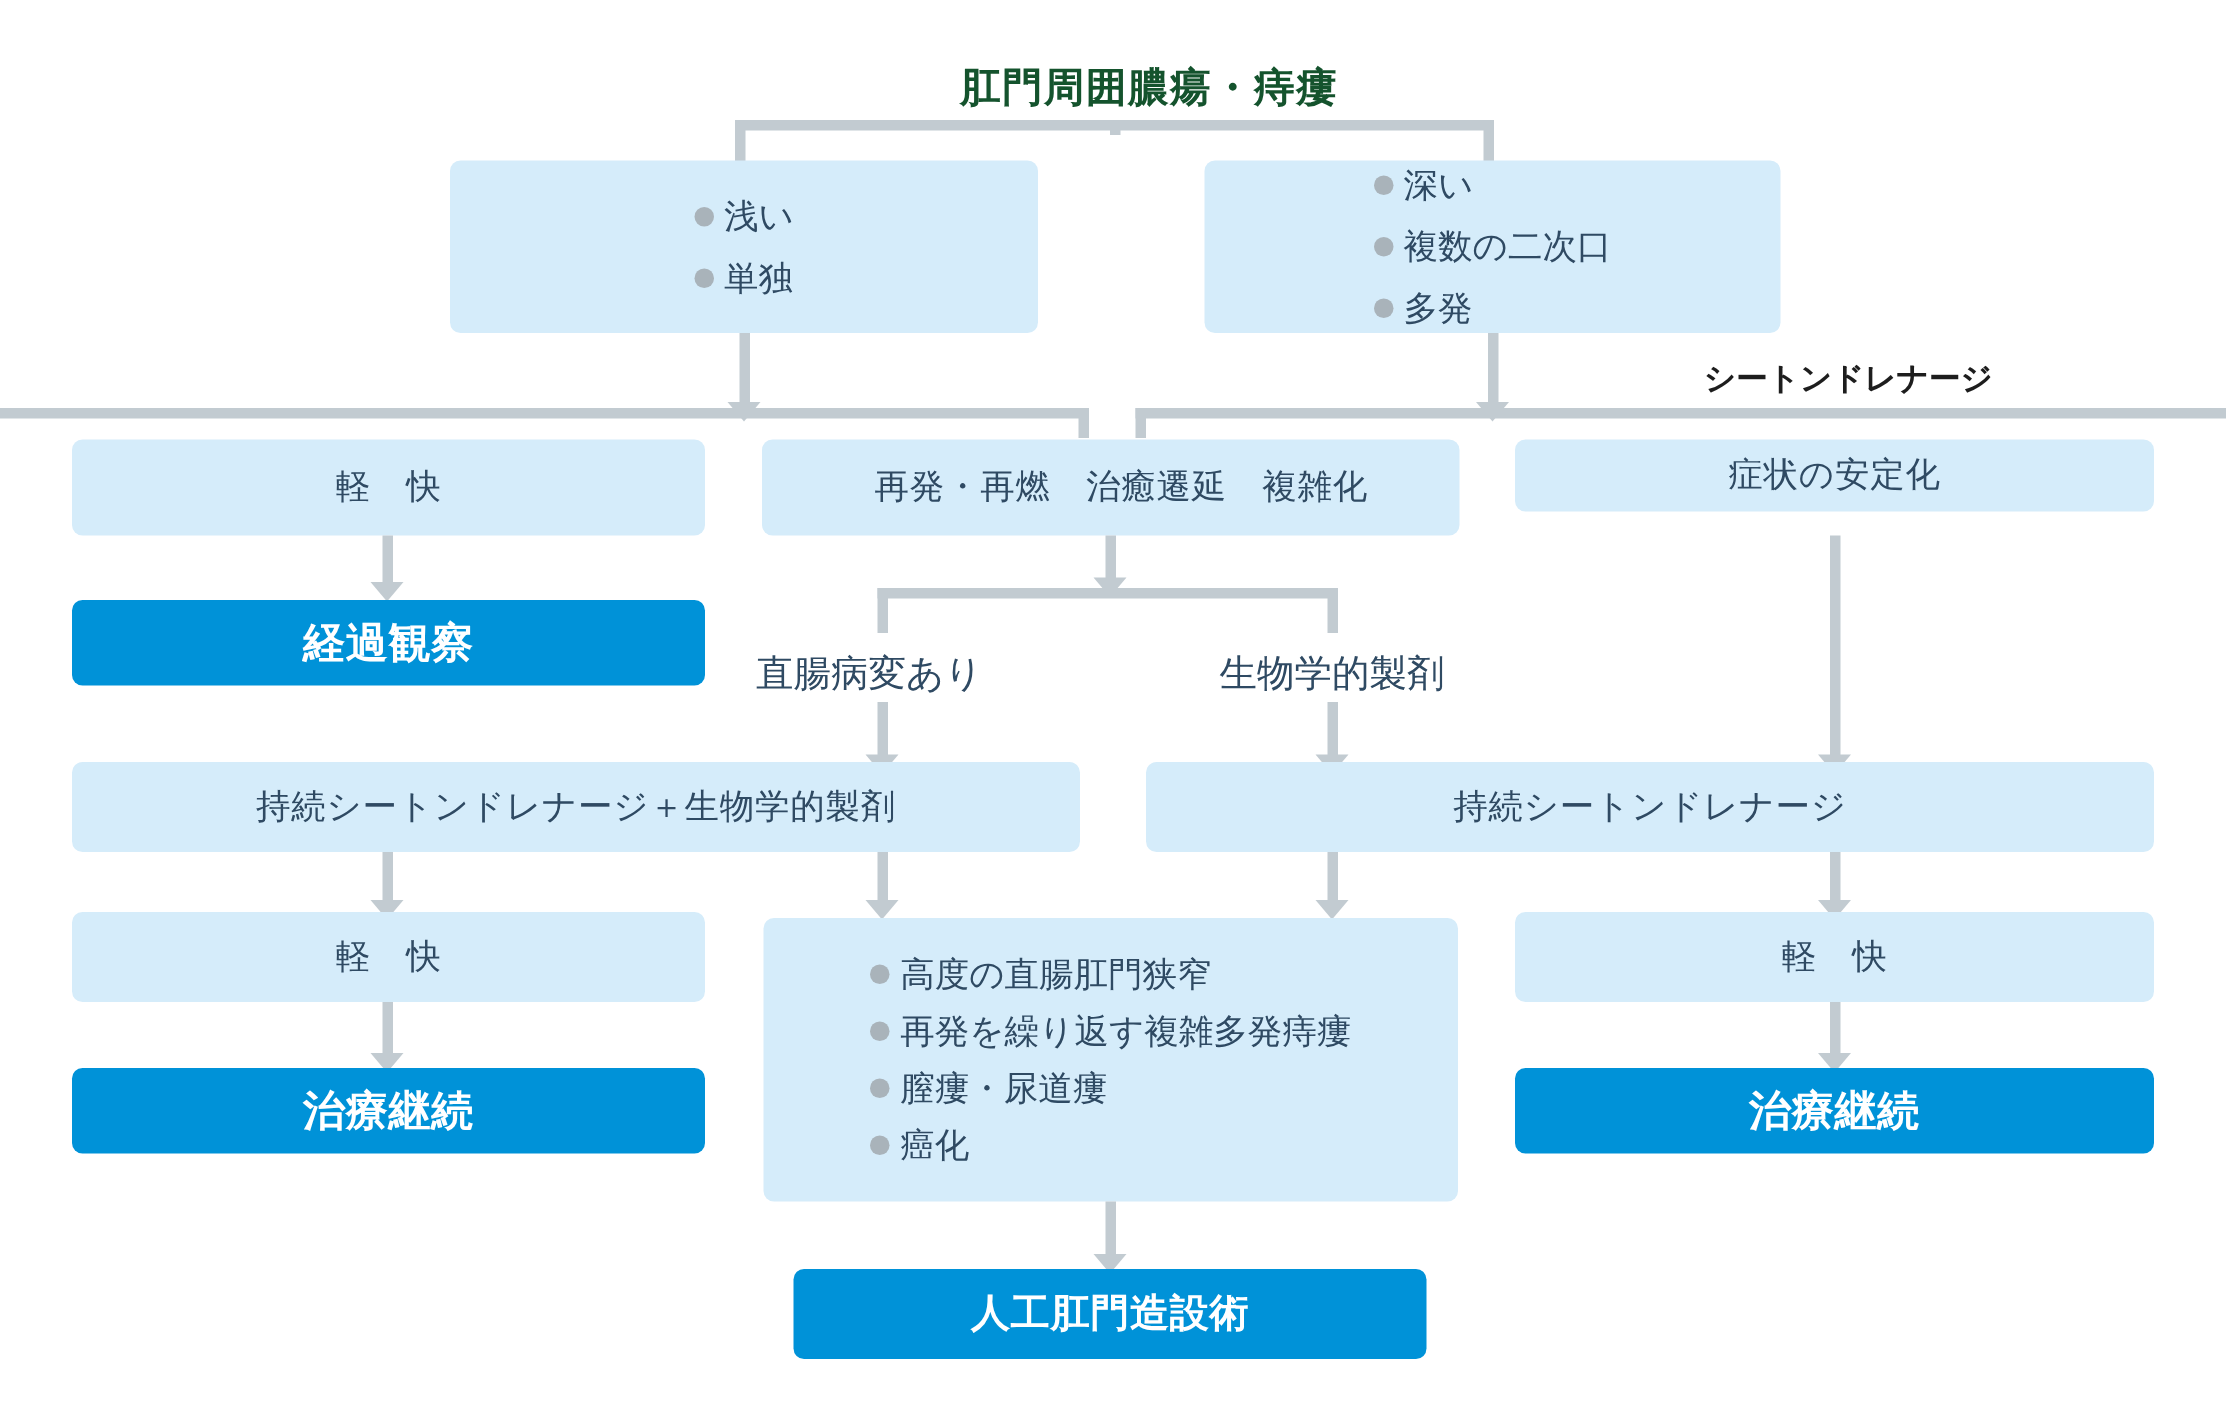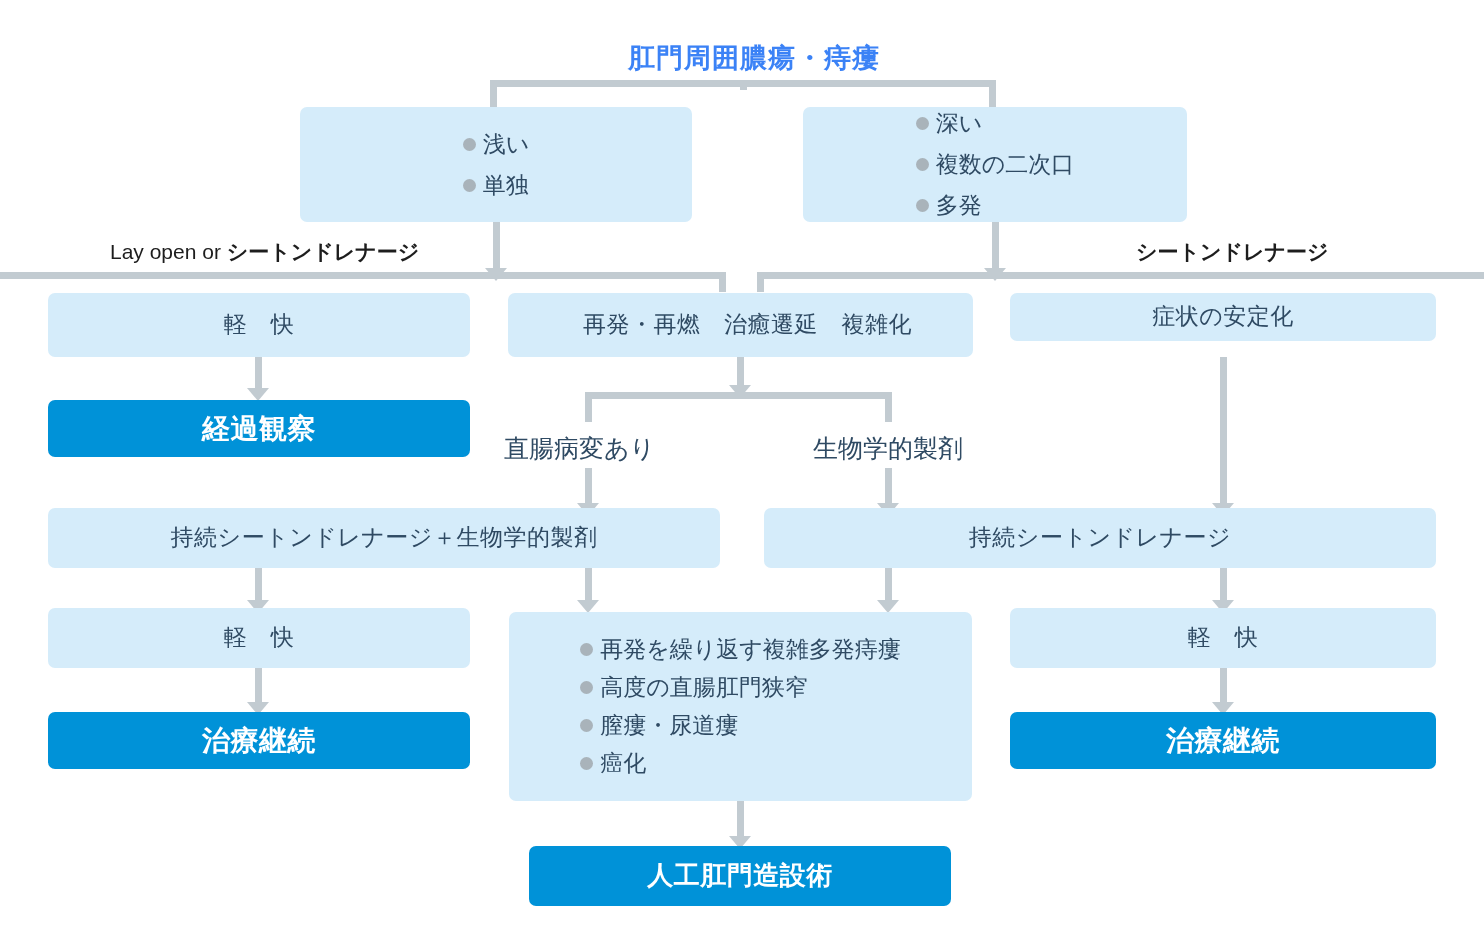--- a/index.html
+++ b/index.html
@@ -69,23 +69,24 @@
     border-radius: 50%;
     background: #a9b3ba;
     flex: 0 0 auto;
   }
 
   
   .title {
     position: absolute;
     font-size: 27px;
     font-weight: bold;
-    color: #3b82f6;
+    color: #14532d;
     white-space: nowrap;
     letter-spacing: 1px;
+    margin-left: 12px;
   }
 
   
   .edge-label {
     position: absolute;
     font-size: 21px;
     color: #1d1d1d;
     white-space: nowrap;
     font-weight: bold;
   }
@@ -155,23 +156,20 @@
         <span class="bullet-dot"></span>
         <span>複数の二次口</span>
       </div>
       <div class="bullet-row">
         <span class="bullet-dot"></span>
         <span>多発</span>
       </div>
     </div>
   </div>
 
-  <div class="edge-label plain" style="left:110px; top:238px;">
-    <span>Lay open or </span><span style="font-weight:bold;">シートンドレナージ</span>
-  </div>
 
   <div class="edge-label" style="left:1136px; top:238px;">シートンドレナージ</div>
 
   <div class="conn v" style="left:493px; top:222px; height:50px;"></div>
   <div class="arrowhead" style="left:485px; top:268px;"></div>
 
   <div class="conn h" style="left:0px; top:272px; width:726px;"></div>
   <div class="conn v" style="left:719px; top:272px; height:20px;"></div>
 
   <div class="conn v" style="left:992px; top:222px; height:50px;"></div>
@@ -239,25 +237,25 @@
   <div class="arrowhead" style="left:1212px; top:600px;"></div>
 
   <div class="box light" style="left:48px; top:608px; width:422px; height:60px;">
     <div class="box-label">軽　快</div>
   </div>
 
   <div class="box light" style="left:509px; top:612px; width:463px; height:189px; align-items:center;">
     <div class="bullets" style="gap:7px;">
       <div class="bullet-row">
         <span class="bullet-dot"></span>
+        <span>高度の直腸肛門狭窄</span>
+      </div>
+      <div class="bullet-row">
+        <span class="bullet-dot"></span>
         <span>再発を繰り返す複雑多発痔瘻</span>
-      </div>
-      <div class="bullet-row">
-        <span class="bullet-dot"></span>
-        <span>高度の直腸肛門狭窄</span>
       </div>
       <div class="bullet-row">
         <span class="bullet-dot"></span>
         <span>膣瘻・尿道瘻</span>
       </div>
       <div class="bullet-row">
         <span class="bullet-dot"></span>
         <span>癌化</span>
       </div>
     </div>

